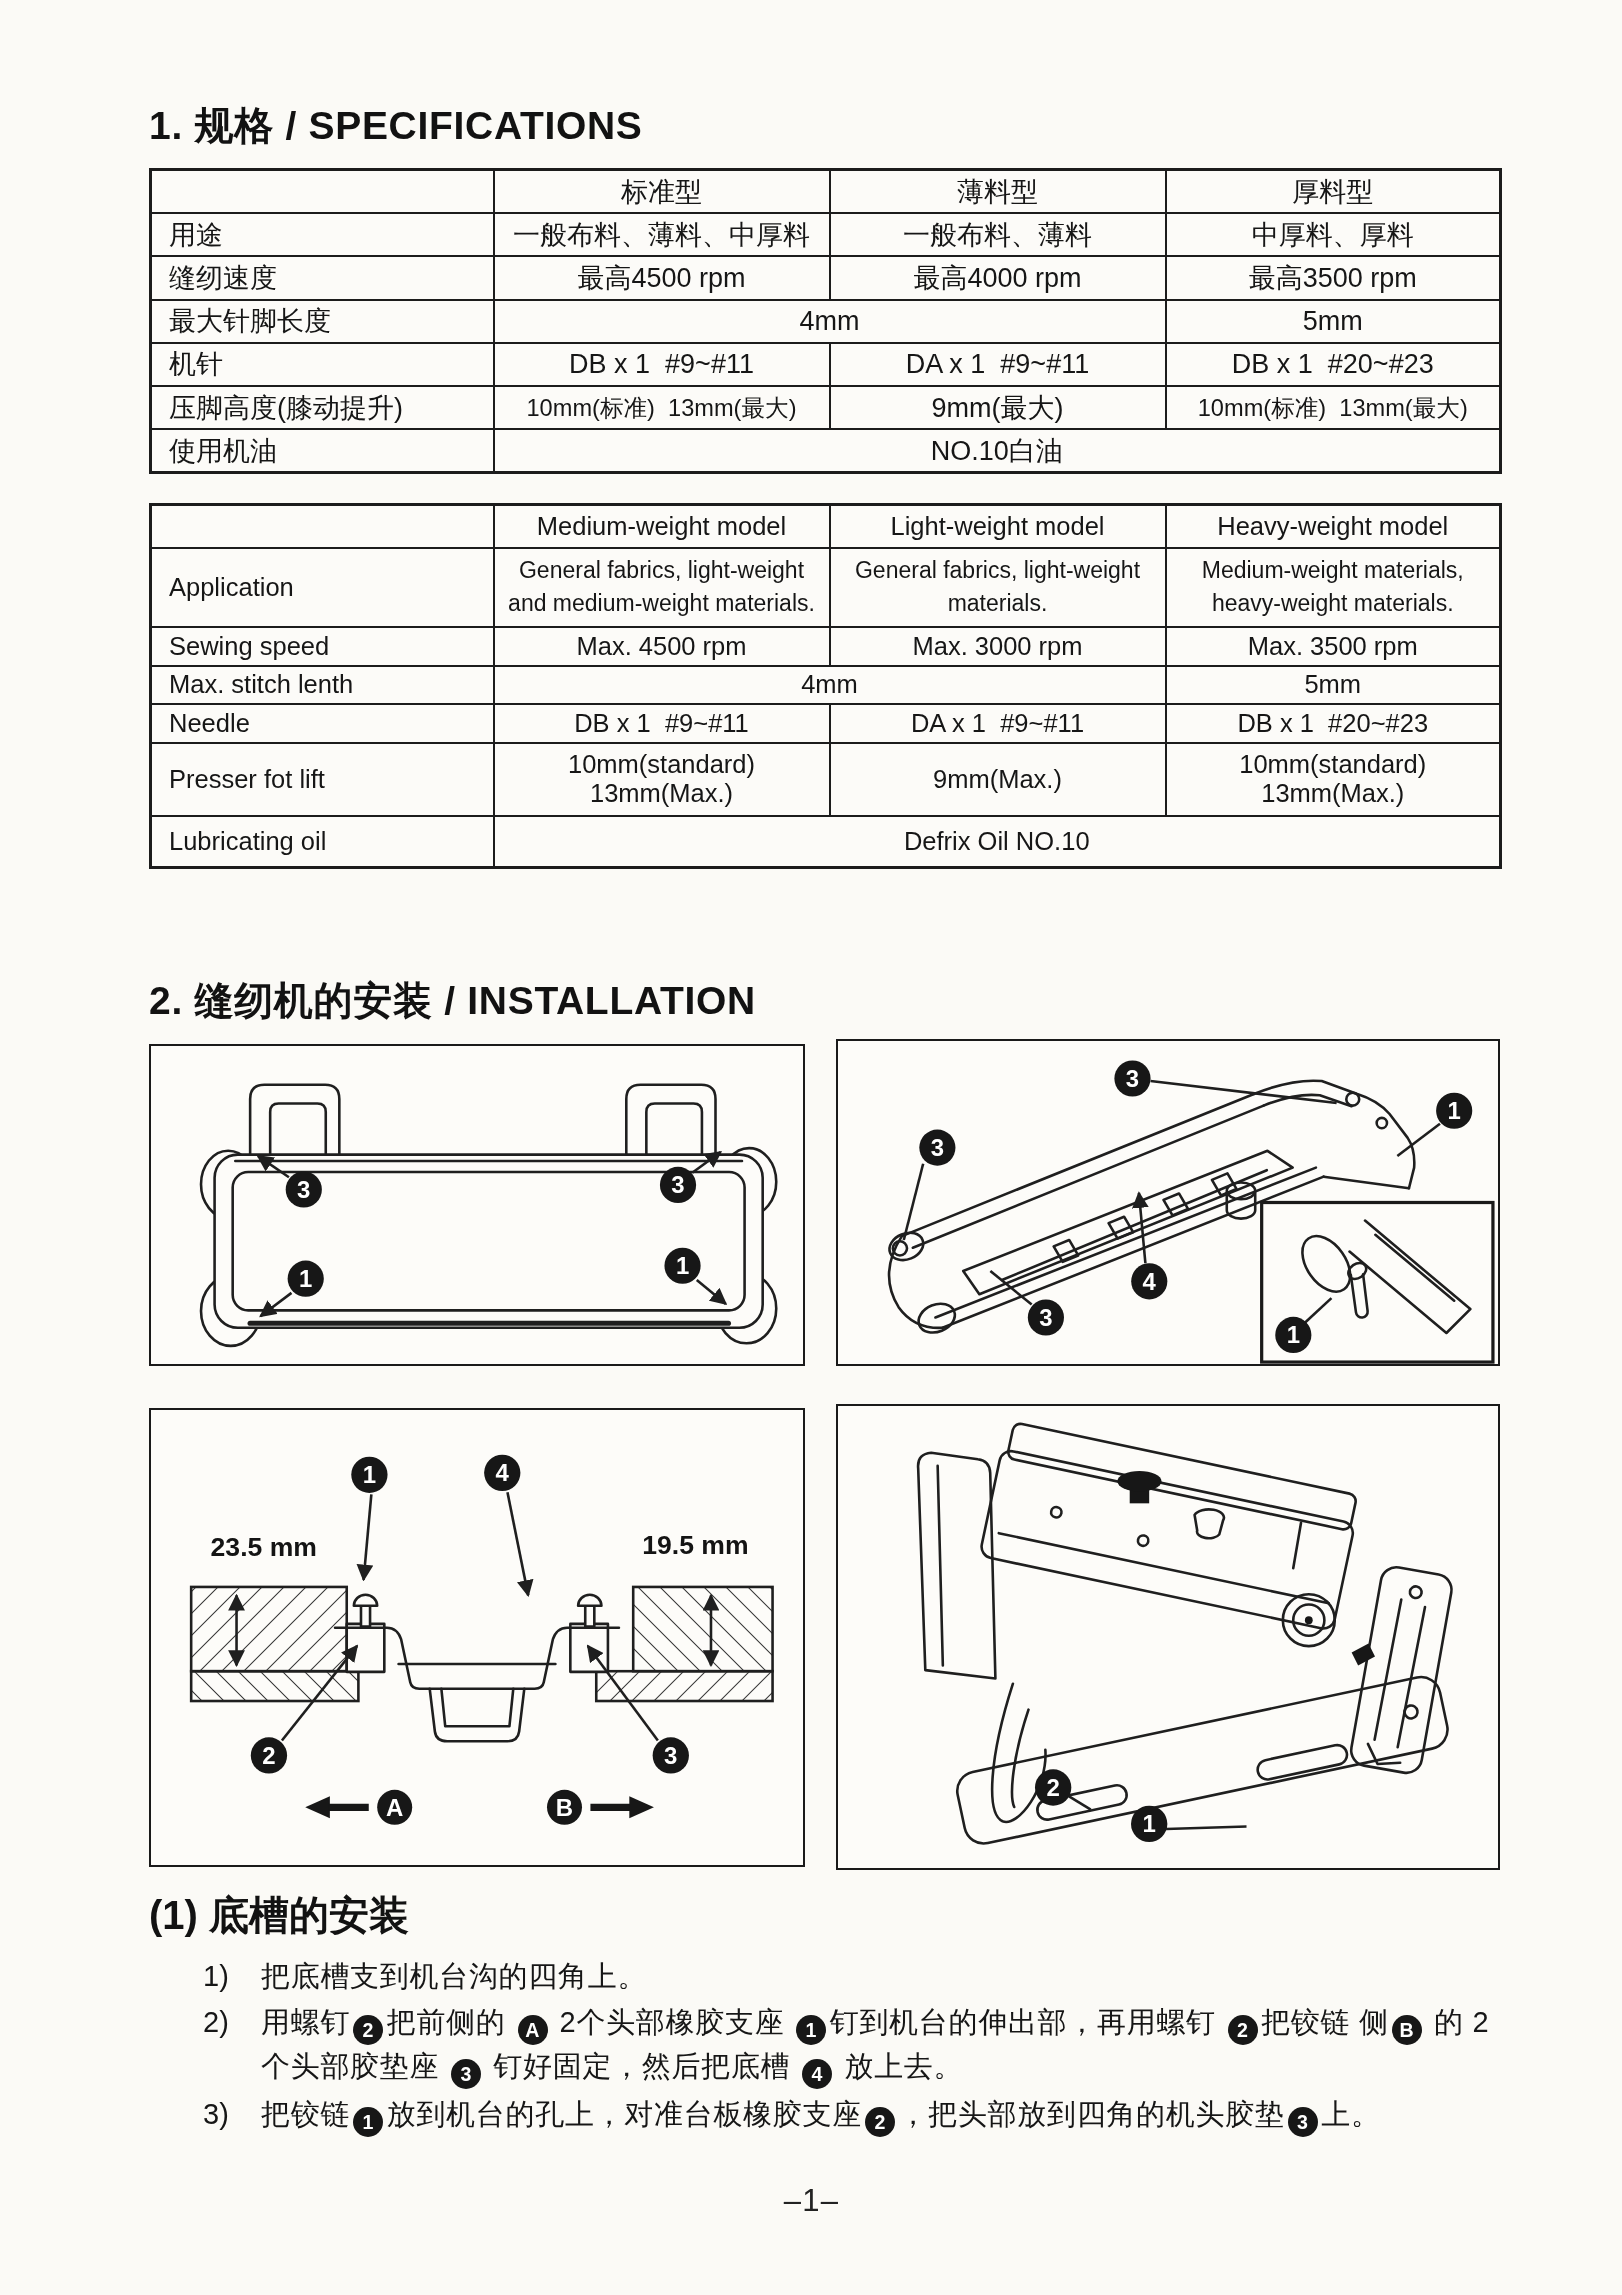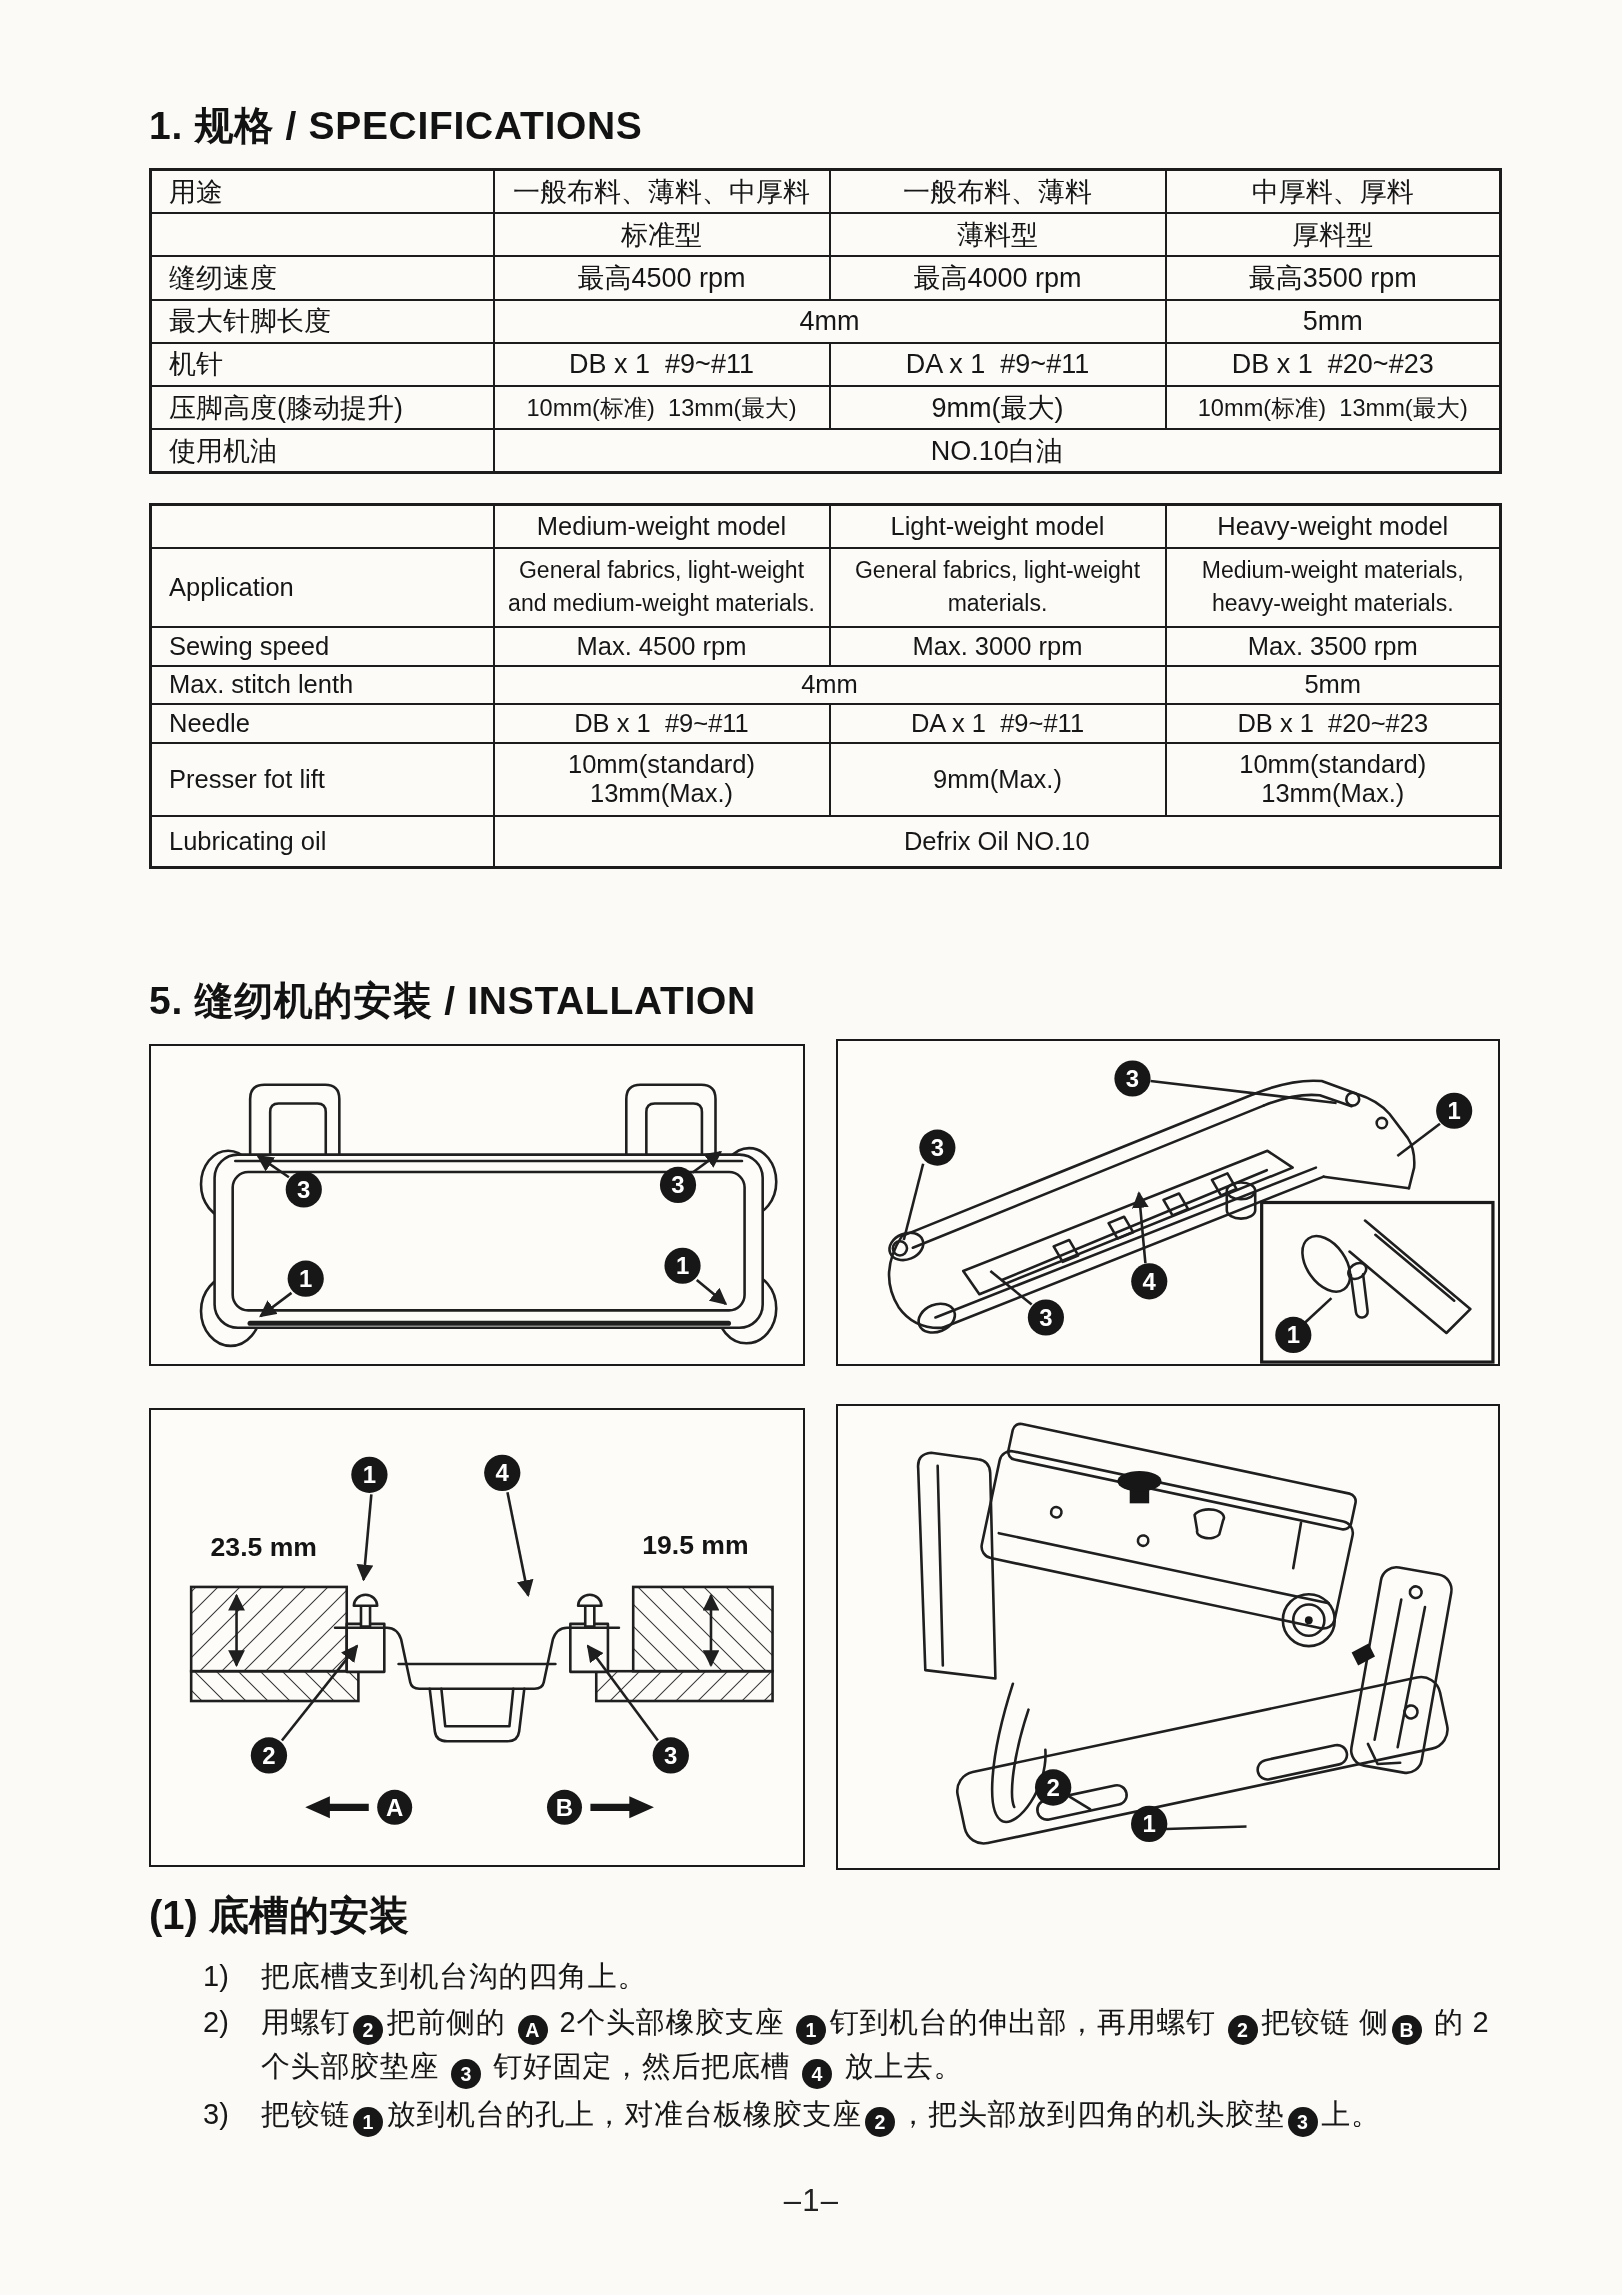--- a/index.html
+++ b/index.html
@@ -99,31 +99,31 @@
   <div class="h1">1. 规格 / SPECIFICATIONS</div>
 
   <table class="spec cn">
     <colgroup>
         <col class="c0">
         <col class="c1">
         <col class="c2">
         <col class="c3">
       </colgroup>
     <tbody>
+      <tr style="height:43px;">
+        <td></td>
+        <th>标准型</th>
+        <th>薄料型</th>
+        <th>厚料型</th>
+      </tr>
       <tr style="height:41px;">
         <th class="lbl">用途</th>
         <td>一般布料、薄料、中厚料</td>
         <td>一般布料、薄料</td>
         <td>中厚料、厚料</td>
-      </tr>
-      <tr style="height:43px;">
-        <td></td>
-        <th>标准型</th>
-        <th>薄料型</th>
-        <th>厚料型</th>
       </tr>
       <tr style="height:41px;margin-left:30px;">
         <th class="lbl">缝纫速度</th>
         <td>最高4500 rpm</td>
         <td>最高4000 rpm</td>
         <td>最高3500 rpm</td>
       </tr>
       <tr style="height:41px;">
         <th class="lbl">最大针脚长度</th>
         <td colspan="2">4mm</td>
@@ -193,21 +193,21 @@
         <td>10mm(standard)
 13mm(Max.)</td>
       </tr>
       <tr style="height:52px;">
         <th class="lbl">Lubricating oil</th>
         <td colspan="3">Defrix Oil NO.10</td>
       </tr>
     </tbody>
   </table>
 
-  <div class="h2">5. 缝纫机的安装 / INSTALLATION</div>
+  <div class="h2">2. 缝纫机的安装 / INSTALLATION</div>
 
   <div class="panel" id="panel1">
     <svg viewBox="0 0 1002 492">
       <defs>
         <marker id="ah1" viewBox="0 0 10 10" refX="9" refY="5" markerWidth="6.5" markerHeight="6.5" orient="auto-start-reverse">
           <path d="M0,0 L10,5 L0,10 z" fill="#1f1f1f"></path>
         </marker>
       </defs>
 
       <path class="ln" d="M150,172 V82 Q150,60 172,60 H266 Q288,60 288,82 V172"></path>

